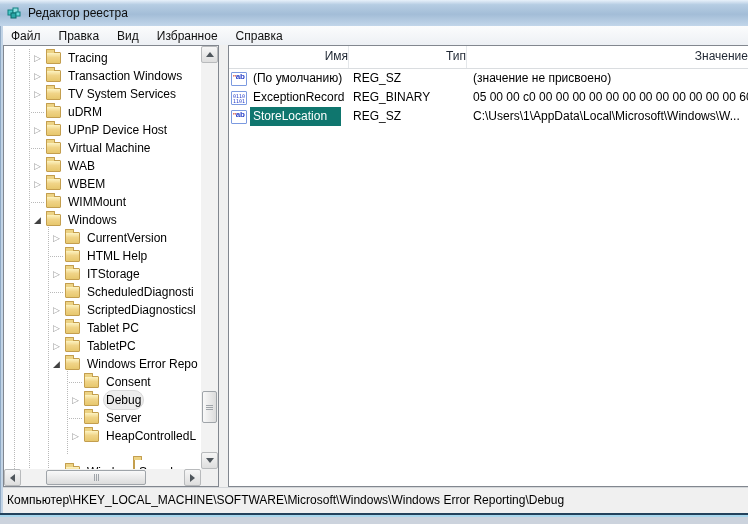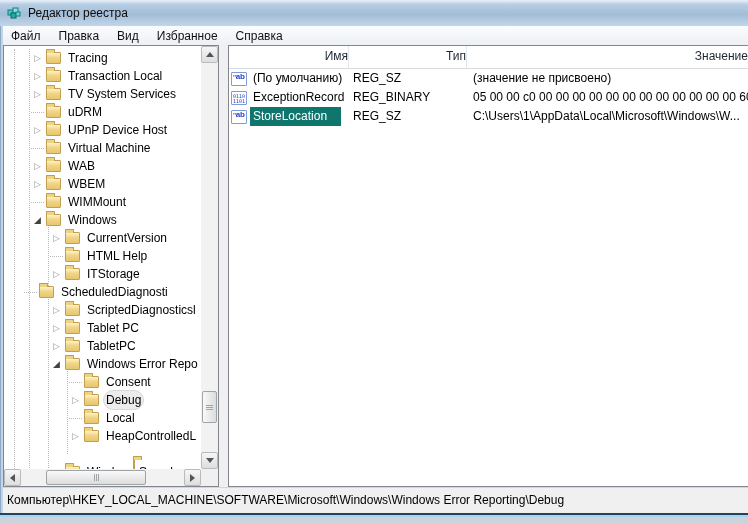--- a/index.html
+++ b/index.html
@@ -128,21 +128,21 @@
     <div class="guide" style="left:44px;top:171px;height:252px;"></div>
     <div class="guide" style="left:63px;top:315px;height:90px;"></div>
   <div class="tree-row" style="padding-left: 27px;">
         <span class="exp exp-closed">▷</span>
         <span class="folder"></span>
         <span class="tlabel">Tracing</span>
       </div>
       <div class="tree-row" style="padding-left: 27px;">
         <span class="exp exp-closed">▷</span>
         <span class="folder"></span>
-        <span class="tlabel">Transaction Local</span>
+        <span class="tlabel">Transaction Windows</span>
       </div>
       <div class="tree-row" style="padding-left: 27px;">
         <span class="exp exp-closed">▷</span>
         <span class="folder"></span>
         <span class="tlabel">TV System Services</span>
       </div>
       <div class="tree-row" style="padding-left: 27px;">
         <span class="stub"></span>
         <span class="folder"></span>
         <span class="tlabel">uDRM</span>
@@ -185,21 +185,21 @@
       <div class="tree-row" style="padding-left: 46px;">
         <span class="stub"></span>
         <span class="folder"></span>
         <span class="tlabel">HTML Help</span>
       </div>
       <div class="tree-row" style="padding-left: 46px;">
         <span class="exp exp-closed">▷</span>
         <span class="folder"></span>
         <span class="tlabel">ITStorage</span>
       </div>
-      <div class="tree-row" style="padding-left: 20px;">
+      <div class="tree-row" style="padding-left: 46px;">
         <span class="stub"></span>
         <span class="folder"></span>
         <span class="tlabel">ScheduledDiagnosti</span>
       </div>
       <div class="tree-row" style="padding-left: 46px;">
         <span class="exp exp-closed">▷</span>
         <span class="folder"></span>
         <span class="tlabel">ScriptedDiagnosticsl</span>
       </div>
       <div class="tree-row" style="padding-left: 46px;">
@@ -223,21 +223,21 @@
         <span class="tlabel">Consent</span>
       </div>
       <div class="tree-row" style="padding-left: 65px;">
         <span class="exp exp-closed">▷</span>
         <span class="folder"></span>
         <span class="tlabel tsel">Debug</span>
       </div>
       <div class="tree-row" style="padding-left: 65px;">
         <span class="stub"></span>
         <span class="folder"></span>
-        <span class="tlabel">Local</span>
+        <span class="tlabel">Server</span>
       </div>
       <div class="tree-row" style="padding-left: 65px;">
         <span class="exp exp-closed">▷</span>
         <span class="folder"></span>
         <span class="tlabel">HeapControlledL</span>
       </div>
       <div class="tree-row" style="padding-left: 65px; flex-direction: column;">
         <span class="stub"></span>
         <span class="folder"></span>
         <span class="tlabel">WMR</span>

